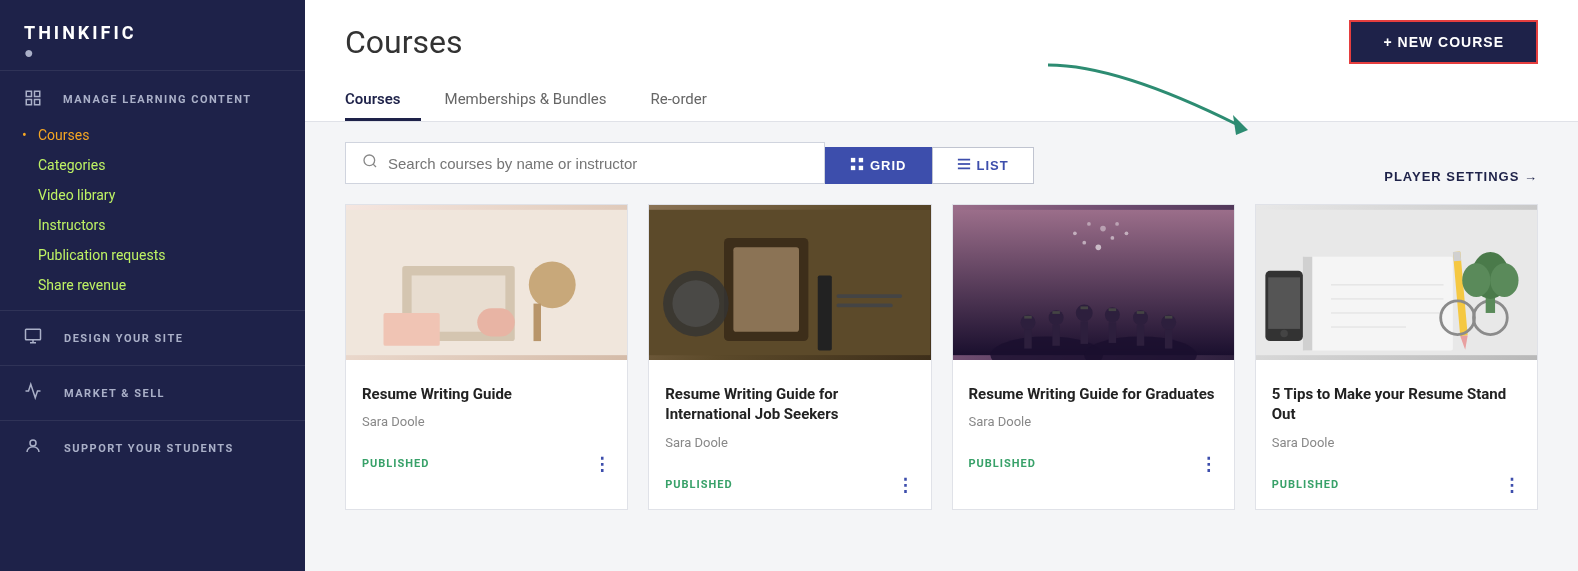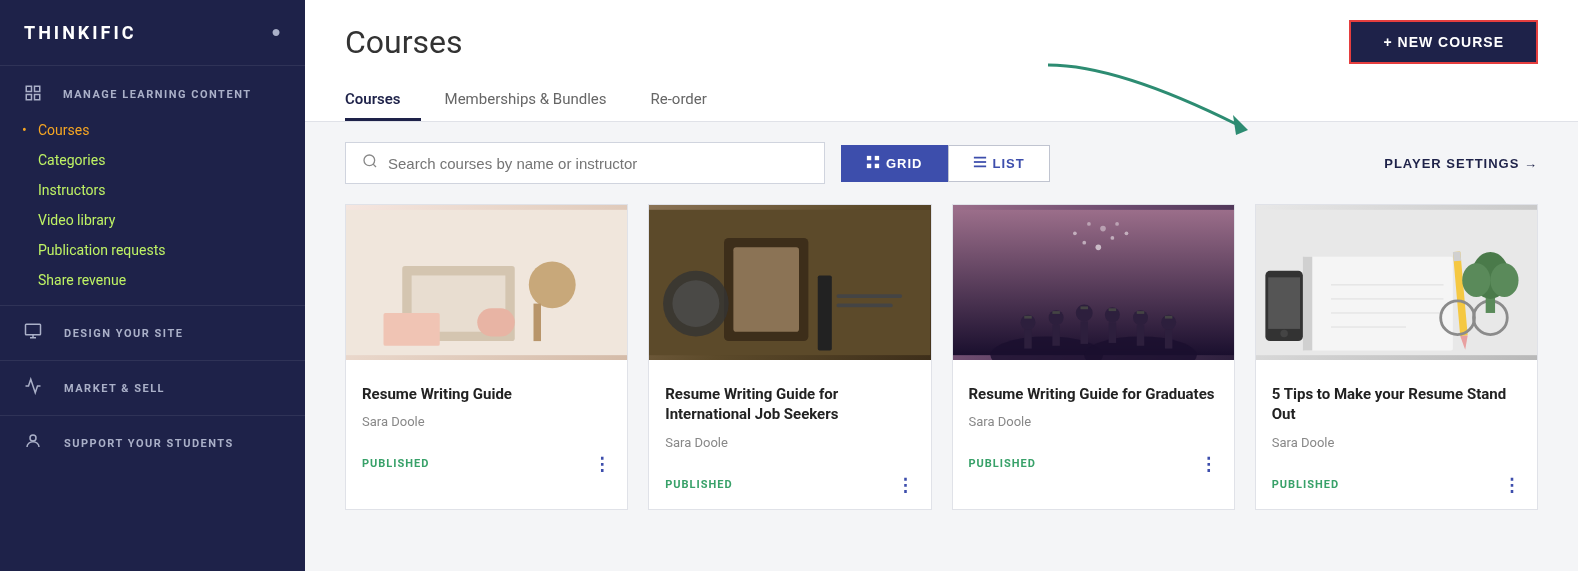--- a/index.html
+++ b/index.html
@@ -11,24 +11,25 @@
       min-width: 305px;
       background: #1e2249;
       color: #fff;
       display: flex;
       flex-direction: column;
       height: 571px;
       overflow: hidden;
     }
 
     .sidebar-logo {
-      padding: 22px 24px 22px 24px;
+      padding: 22px 24px 8px 24px;
       display: flex;
       justify-content: space-between;
       border-bottom: 1px solid rgba(255,255,255,0.08);
+      flex-direction: column;
     }
 
     .logo-text {
       font-size: 18px;
       font-weight: 700;
       letter-spacing: 3px;
       color: #fff;
     }
 
     .search-icon-sidebar {
@@ -158,22 +159,22 @@
     .tab.active {
       color: #1e2249;
       border-bottom: 3px solid #1e2249;
       font-weight: 600;
     }
 
     
     .toolbar {
       padding: 20px 40px;
       display: flex;
-      align-items: center;
-      gap: 16px;
+      align-items: flex-end;
+      gap: 0;
     }
 
     .search-box {
       flex: 0 0 480px;
       display: flex;
       align-items: center;
       background: #fff;
       border: 1px solid #d0d4de;
       padding: 10px 16px;
       gap: 10px;
@@ -326,22 +327,22 @@
             <rect x="3" y="14" width="7" height="7"></rect>
             <rect x="14" y="14" width="7" height="7"></rect>
           </svg>
       </span>
       <span>MANAGE LEARNING CONTENT</span>
     </div>
   </div>
   <div class="sidebar-nav">
     <span class="sidebar-nav-item active">Courses</span>
     <span class="sidebar-nav-item">Categories</span>
+    <span class="sidebar-nav-item">Video library</span>
     <span class="sidebar-nav-item">Instructors</span>
-    <span class="sidebar-nav-item">Video library</span>
     <span class="sidebar-nav-item">Publication requests</span>
     <span class="sidebar-nav-item">Share revenue</span>
   </div>
 
   <hr class="sidebar-divider">
 
   <div class="sidebar-other-section">
     <span>
       <svg width="18" height="18" viewBox="0 0 24 24" fill="none" stroke="#aab0c8" stroke-width="2">
           <rect x="2" y="3" width="20" height="14" rx="1"></rect>

